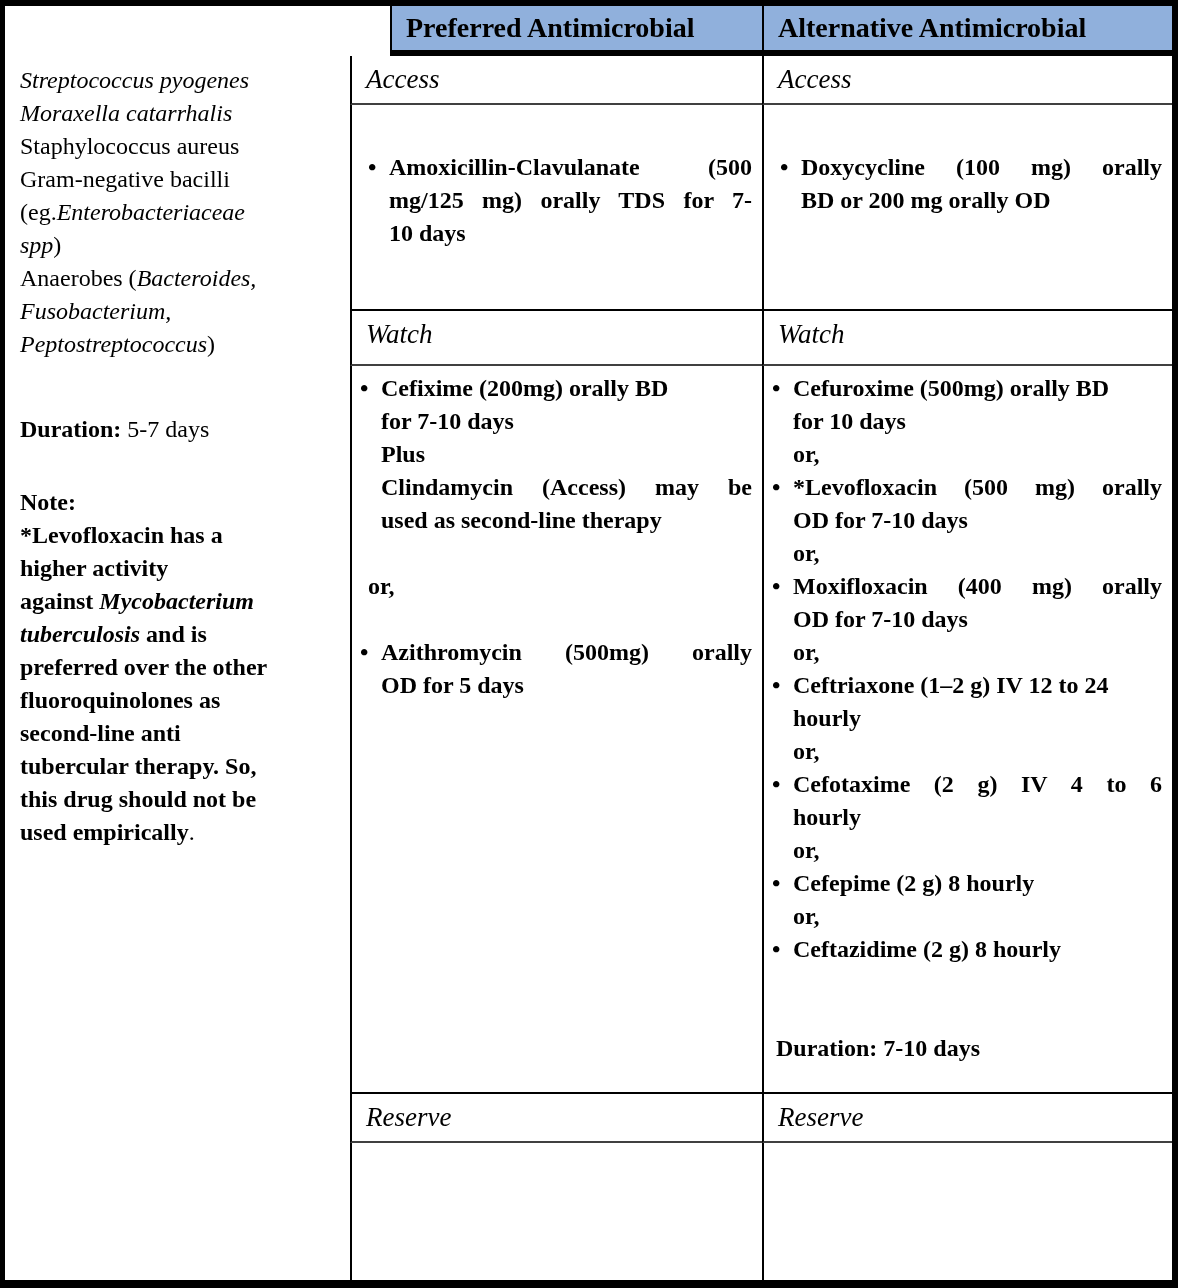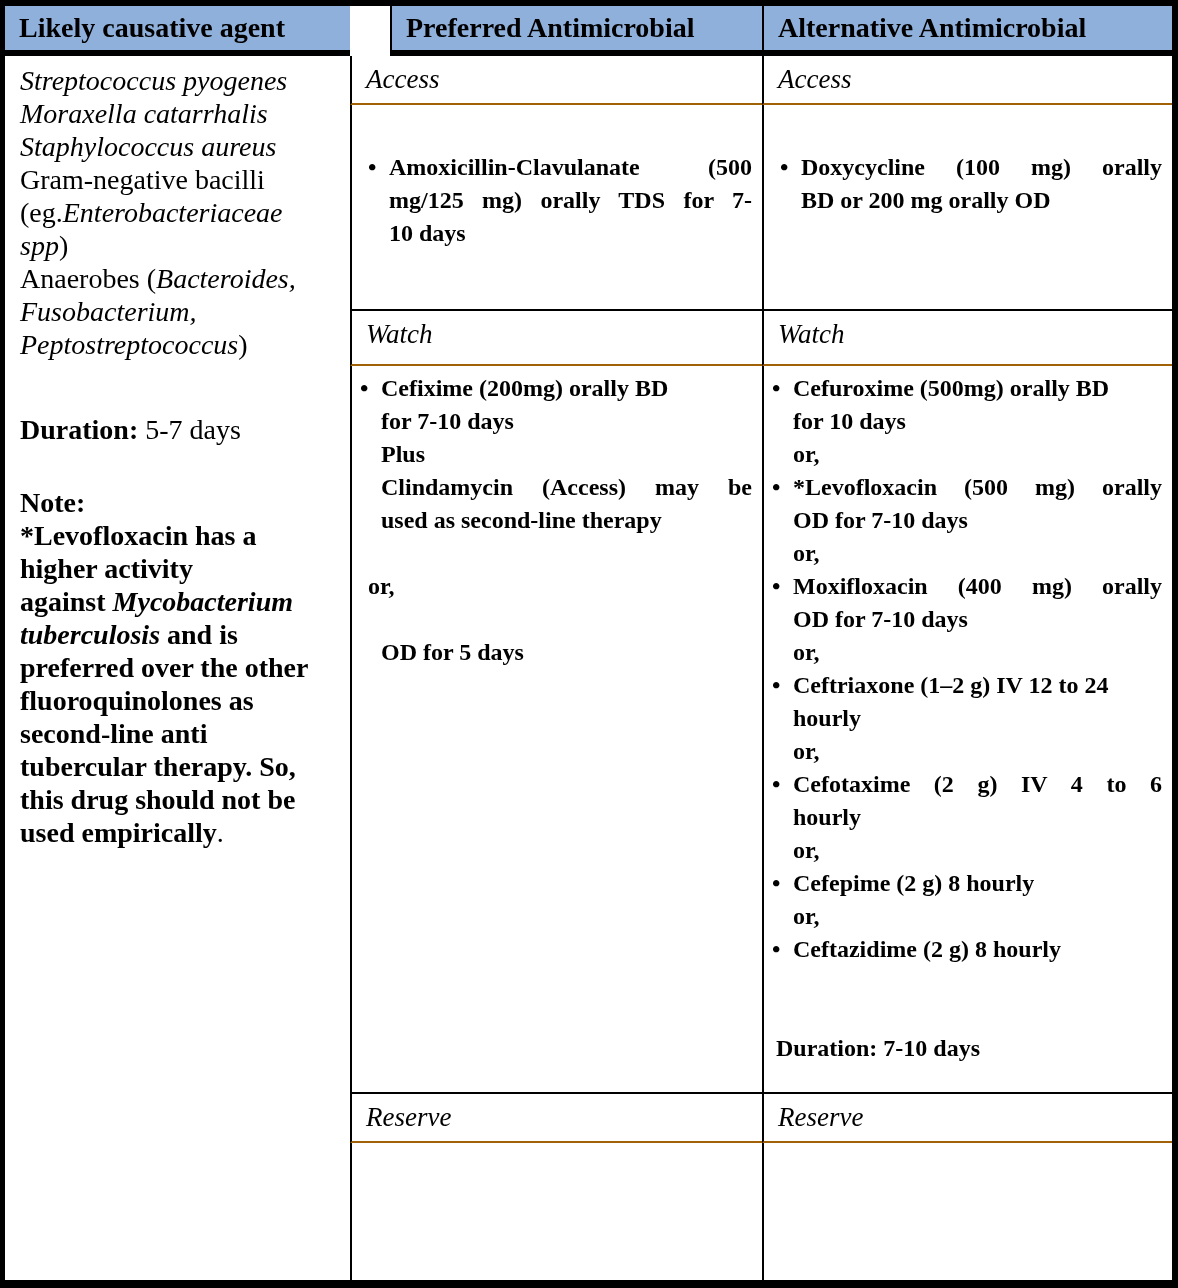--- a/index.html
+++ b/index.html
@@ -17,49 +17,48 @@
   .cell{box-sizing:border-box;overflow:hidden;background:#fff;}
   .c2,.c3{border-left:2px solid #000;}
   .hdr{
     background:#90B0DC;border-bottom:6px solid #000;
     font-weight:bold;font-size:28px;line-height:44px;
     padding-left:14px;white-space:nowrap;
   }
   .h1{grid-column:1;grid-row:1;}
   .label{
     font-style:italic;font-size:27px;line-height:47px;
-    padding-left:14px;border-bottom:2px solid #a16207;
+    padding-left:14px;border-bottom:2px solid #404040;
   }
   .content{border-bottom:2px solid #000;padding:6px 10px 0 4px;font-size:24px;}
   .content.access{padding-left:12px;}
   .nobb{border-bottom:none;}
   .causative{
     grid-column:1;grid-row:2 / span 6;border-bottom:none;
-    padding:8px 12px 16px 15px;font-size:28px;
+    padding:8px 12px 16px 15px;font-size:24px;
   }
   .ln{line-height:33px;position:relative;min-height:33px;}
   .ln.bullet{padding-left:25px;}
   .ln.bullet::before{content:"\2022";position:absolute;left:4px;font-weight:bold;}
   .ln.cont{padding-left:25px;}
   .ln.just{text-align:justify;text-align-last:justify;}
 </style>
 </head>
 <body>
 
 <div class="table-wrap">
   <div class="grid">
 
-    <div class="cell hdr h1">Likely causative agent</div>
     <div class="cell hdr c2" style="grid-column:2;grid-row:1;margin-left:40px;">Preferred Antimicrobial</div>
     <div class="cell hdr c3" style="grid-column:3;grid-row:1;">Alternative Antimicrobial</div>
 
     <div class="cell causative">
         <div class="ln text"><span style="font-style: italic;">Streptococcus pyogenes</span></div>
         <div class="ln text"><span style="font-style: italic;">Moraxella catarrhalis</span></div>
-        <div class="ln text"><span style="font-style: italic;">Staphylococcus aureus</span></div>
+        <div class="ln text"><span style="">Staphylococcus aureus</span></div>
         <div class="ln text"><span>Gram-negative bacilli</span></div>
         <div class="ln text"><span>(eg.</span><span style="font-style: italic;">Enterobacteriaceae</span></div>
         <div class="ln text"><span style="font-style: italic;">spp</span><span>)</span></div>
         <div class="ln text"><span>Anaerobes (</span><span style="font-style: italic;">Bacteroides,</span></div>
         <div class="ln text"><span style="font-style: italic;">Fusobacterium,</span></div>
         <div class="ln text"><span style="font-style: italic;">Peptostreptococcus</span><span>)</span></div>
         <div class="ln gap" style="height: 52px;"></div>
         <div class="ln text"><span style="font-weight: bold;">Duration:</span><span> 5-7 days</span></div>
         <div class="ln gap" style="height: 40px;"></div>
         <div class="ln text"><span style="font-weight: bold;">Note:</span></div>
@@ -85,20 +84,21 @@
     <div class="cell label c2" style="grid-column:2;grid-row:4;">Watch</div>
     <div class="cell content c2" style="grid-column:2;grid-row:5;">
         <div class="ln bullet"><span style="font-weight: bold;">Cefixime (200mg) orally BD</span></div>
         <div class="ln cont"><span style="font-weight: bold;">for 7-10 days</span></div>
         <div class="ln cont"><span style="font-weight: bold;">Plus</span></div>
         <div class="ln cont just"><span style="font-weight: bold;">Clindamycin (Access) may be</span></div>
         <div class="ln cont"><span style="font-weight: bold;">used as second-line therapy</span></div>
         <div class="ln gap" style="height: 33px;"></div>
         <div class="ln text" style="padding-left: 12px;"><span style="font-weight: bold;">or,</span></div>
         <div class="ln gap" style="height: 33px;"></div>
+        <div class="ln bullet just"><span style="font-weight: bold;">Azithromycin (500mg) orally</span></div>
         <div class="ln cont"><span style="font-weight: bold;">OD for 5 days</span></div>
       </div>
     <div class="cell label c2" style="grid-column:2;grid-row:6;">Reserve</div>
     <div class="cell content nobb c2" style="grid-column:2;grid-row:7;"></div>
 
     <div class="cell label c3" style="grid-column:3;grid-row:2;">Access</div>
     <div class="cell content access c3" style="grid-column:3;grid-row:3;">
         <div class="ln gap" style="height: 40px;"></div>
         <div class="ln bullet just"><span style="font-weight: bold;">Doxycycline (100 mg) orally</span></div>
         <div class="ln cont"><span style="font-weight: bold;">BD or 200 mg orally OD</span></div>

